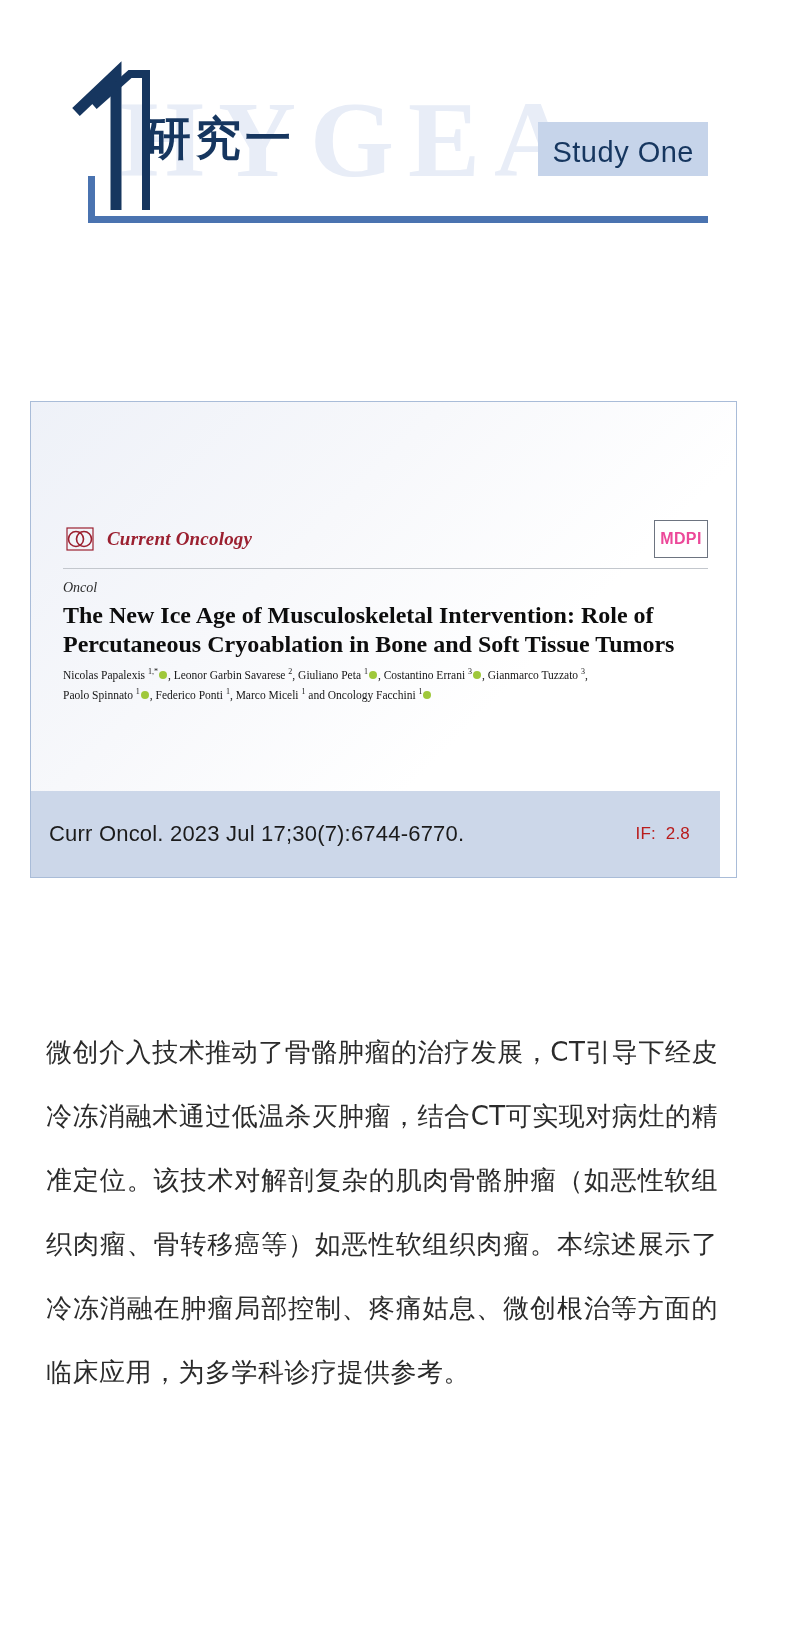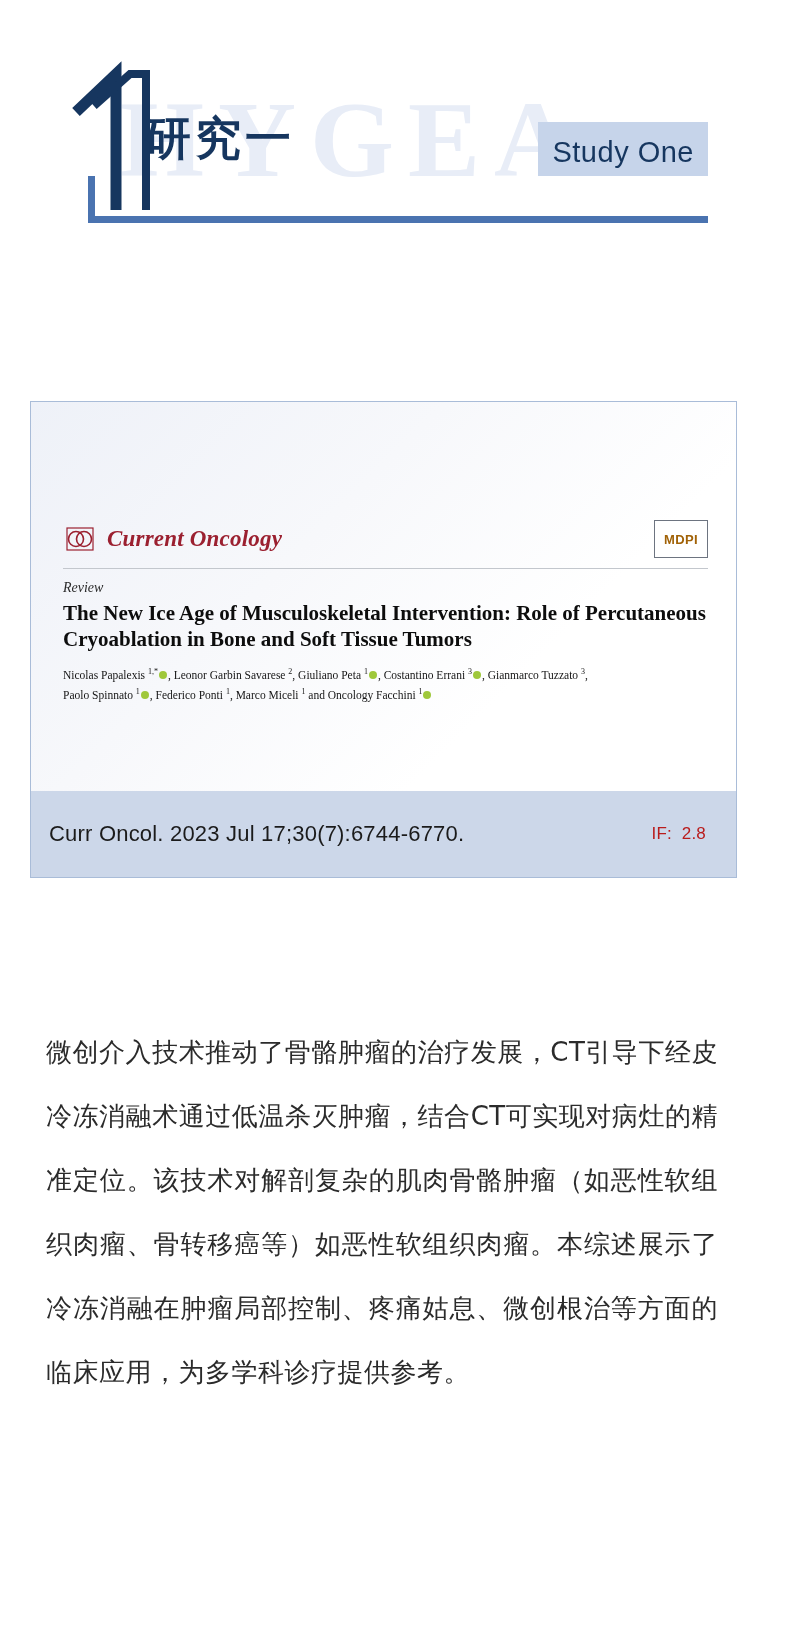--- a/index.html
+++ b/index.html
@@ -117,35 +117,35 @@
   }
   .journal-mark {
     width: 34px;
     height: 26px;
     position: relative;
   }
   .journal-name {
     font-family: "Liberation Serif", serif;
     font-style: italic;
     font-weight: bold;
-    font-size: 23px;
+    font-size: 19px;
     color: #9b2030;
     letter-spacing: 0.2px;
   }
   .mdpi-logo {
     width: 52px;
     height: 36px;
     border: 1px solid #6d7480;
     display: flex;
     align-items: center;
     justify-content: center;
     font-family: "Liberation Sans", sans-serif;
     font-weight: bold;
-    font-size: 13px;
-    color: #a16207;
+    font-size: 16px;
+    color: #ec4899;
     letter-spacing: 0.4px;
     background: #ffffff;
     position: relative;
     margin-left: 45px;
   }
   .journal-divider {
     position: absolute;
     left: 32px;
     right: 28px;
     top: 166px;
@@ -161,21 +161,21 @@
     font-size: 14px;
     color: #2a2a2a;
   }
   .paper-title {
     position: absolute;
     left: 32px;
     right: 30px;
     top: 199px;
     font-family: "Liberation Serif", serif;
     font-weight: bold;
-    font-size: 21px;
+    font-size: 24px;
     line-height: 1.22;
     color: #0d0d0d;
   }
   .paper-authors {
     position: absolute;
     left: 32px;
     right: 30px;
     top: 263px;
     font-family: Liberation Serif, serif;
     font-size: 11.5px;
@@ -191,21 +191,21 @@
     width: 8px;
     height: 8px;
     border-radius: 50%;
     background: #9fc83b;
     vertical-align: middle;
     margin: 0 1px 2px 1px;
   }
   .paper-footer {
     position: absolute;
     left: 0;
-    right: 0;
+    right: 16px;
     bottom: 0;
     height: 86px;
     background: #ccd7e9;
     display: flex;
     align-items: center;
     justify-content: space-between;
     padding: 0 30px 0 18px;
     box-sizing: border-box;
   }
   .citation {
@@ -269,21 +269,21 @@
             <circle cx="21" cy="13" r="7.5" fill="none" stroke="#9b2030" stroke-width="1.6"></circle>
           </svg>
         </div>
         <div class="journal-name">Current Oncology</div>
       </div>
       <div class="mdpi-logo">MDPI</div>
     </div>
 
     <div class="journal-divider"></div>
 
-    <div class="paper-type">Review</div>
+    <div class="paper-type">Oncol</div>
 
     <div class="paper-title">The New Ice Age of Musculoskeletal Intervention: Role of Percutaneous Cryoablation in Bone and Soft Tissue Tumors</div>
 
     <div class="paper-authors">
       <span>Nicolas Papalexis </span><span class="sup">1,*</span><span class="orcid"></span><span>, Leonor Garbin Savarese </span><span class="sup">2</span><span>, Giuliano Peta </span><span class="sup">1</span><span class="orcid"></span><span>, Costantino Errani </span><span class="sup">3</span><span class="orcid"></span><span>, Gianmarco Tuzzato </span><span class="sup">3</span><span>,</span><br>
       <span>Paolo Spinnato </span><span class="sup">1</span><span class="orcid"></span><span>, Federico Ponti </span><span class="sup">1</span><span>, Marco Miceli </span><span class="sup">1</span><span> and Oncology Facchini </span><span class="sup">1</span><span class="orcid"></span>
     </div>
   </div>
 
   <div class="paper-footer">

